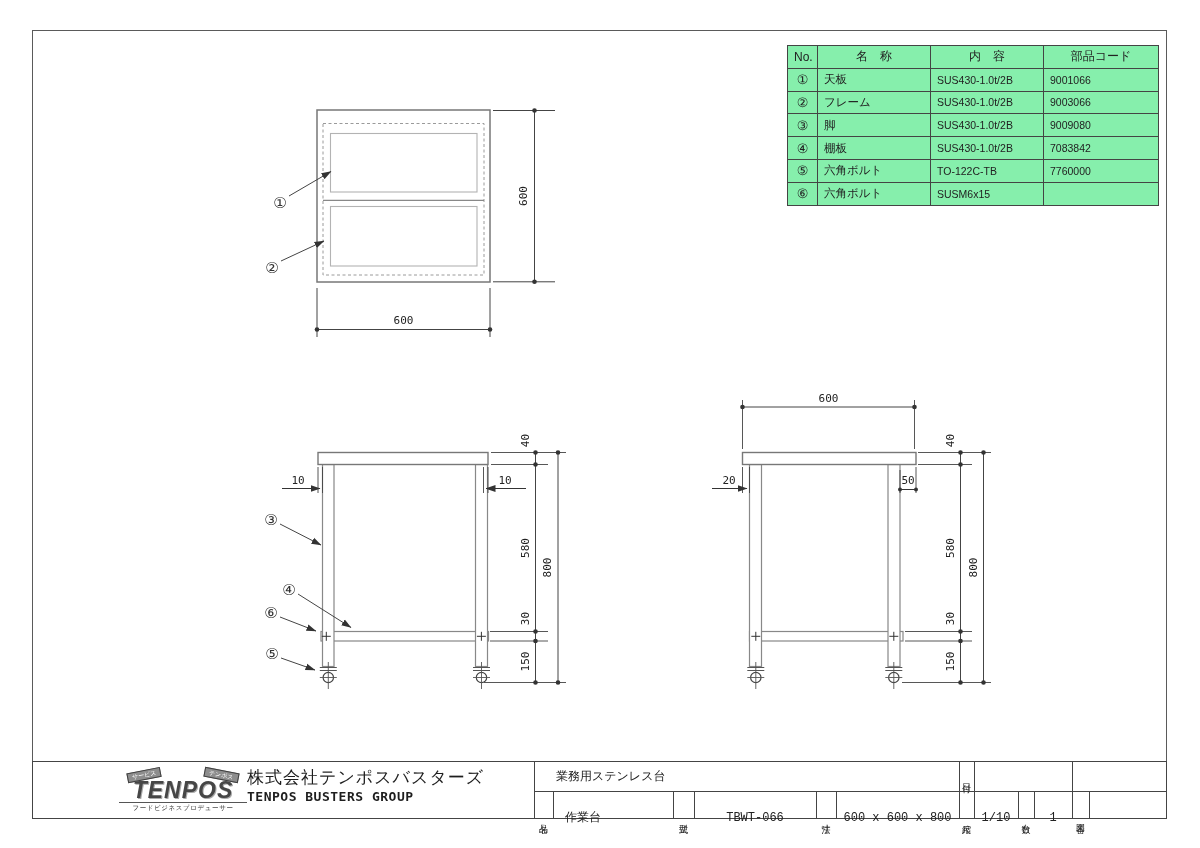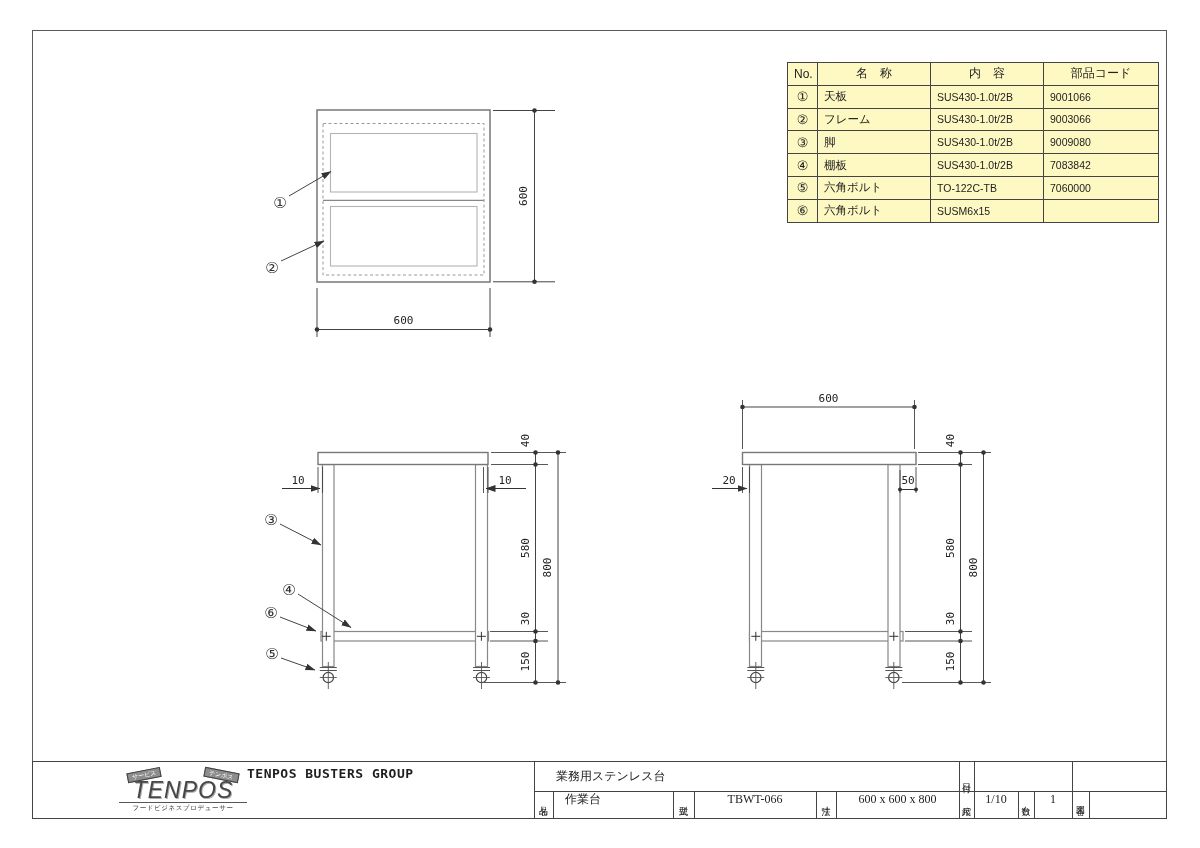--- a/index.html
+++ b/index.html
@@ -5,50 +5,50 @@
   html,body{margin:0;padding:0;background:#fff;}
   .page{position:relative;width:1200px;height:848px;background:#fff;overflow:hidden;
         font-family:"Liberation Sans",sans-serif;color:#222;}
   .sheet-border{position:absolute;left:32px;top:30px;width:1133px;height:787px;
         border:1.5px solid #5a5a5a;}
   svg.drawing{position:absolute;left:0;top:0;}
   svg text{font-family:"DejaVu Sans Mono","Liberation Sans",monospace;font-size:11px;fill:#222;}
   svg text.balloon{font-family:"DejaVu Sans",sans-serif;font-size:15px;fill:#333;}
 
   
-  table.parts{position:absolute;left:787px;top:62px;width:371px;border-collapse:collapse;
-        table-layout:fixed;background:#fef9c3;}
+  table.parts{position:absolute;left:787px;top:45px;width:371px;border-collapse:collapse;
+        table-layout:fixed;background:#86efac;}
   table.parts th,table.parts td{border:1.4px solid #444;height:21.8px;font-size:11.5px;
         padding:0 6px;font-weight:normal;white-space:nowrap;overflow:hidden;}
   table.parts th{text-align:center;font-size:12px;}
   table.parts td.no{text-align:center;font-size:13px;padding:0;}
   table.parts td.mono{font-family:Liberation Sans, sans-serif;font-size:10.5px;}
 
   
   .tblock{position:absolute;left:32px;top:761px;width:1133px;height:56px;
         border:1.5px solid #444;background:#fff;}
   .tblock .vl{position:absolute;top:0;width:1.3px;height:100%;background:#444;}
   .tblock .vl.r2{top:29px;height:27px;}
   .tblock .hl{position:absolute;left:501px;right:0;top:29px;height:1.3px;background:#444;}
   .cell{position:absolute;font-size:12px;display:flex;align-items:center;}
   .cell.c{justify-content:center;}
   .vlab{position:absolute;font-size:9px;line-height:10px;writing-mode:vertical-rl;
         text-orientation:upright;display:flex;align-items:center;justify-content:center;
         letter-spacing:1px;}
-  .row1{top:0;height:29px;} .row2{top:24px;height:27px;text-align:center;}
-  .mono{font-family:Liberation Serif, serif;}
+  .row1{top:0;height:29px;} .row2{top:42px;height:27px;text-align:center;}
+  .mono{font-family:Liberation Mono, monospace;}
 
   
   .logo{position:absolute;left:84px;top:5px;width:132px;text-align:center;}
   .roof{position:relative;height:13px;}
   .banner{position:absolute;top:3px;background:#8d8d8d;color:#fff;font-size:6px;
         line-height:8px;padding:0 4px;border:1px solid #3f3f3f;white-space:nowrap;}
   .banner.bl{left:10px;transform:rotate(-11deg);}
   .banner.br{right:10px;transform:rotate(11deg);}
-  .brand{font-size:23px;line-height:21px;font-weight:normal;font-style:italic;
+  .brand{font-size:23px;line-height:21px;font-weight:bold;font-style:italic;
         color:#464646;letter-spacing:1px;text-shadow:1px 1px 0 #aaa;}
   .tagline{font-size:6.5px;letter-spacing:0.6px;color:#333;border-top:1.2px solid #555;
         margin:1px 2px 0 2px;padding-top:1px;white-space:nowrap;}
   .company{position:absolute;left:214px;top:4px;}
   .company .jp{font-size:17px;letter-spacing:1px;color:#1e1e1e;}
   .company .en{font-size:13px;font-weight:bold;letter-spacing:0.5px;color:#1e1e1e;
         font-family:"DejaVu Sans Mono",monospace;}
 </style>
 </head>
 <body>
@@ -264,21 +264,21 @@
     <tr>
       <td class="no">④</td>
       <td>棚板</td>
       <td class="mono">SUS430-1.0t/2B</td>
       <td class="mono">7083842</td>
     </tr>
     <tr>
       <td class="no">⑤</td>
       <td>六角ボルト</td>
       <td class="mono">TO-122C-TB</td>
-      <td class="mono">7060000</td>
+      <td class="mono">7760000</td>
     </tr>
     <tr>
       <td class="no">⑥</td>
       <td>六角ボルト</td>
       <td class="mono">SUSM6x15</td>
       <td class="mono"></td>
     </tr>
   </tbody>
     </table>
 
@@ -299,20 +299,21 @@
 
     <div class="logo">
       <div class="roof">
         <span class="banner bl">サービス</span>
         <span class="banner br">テンポス</span>
       </div>
       <div class="brand">TENPOS</div>
       <div class="tagline">フードビジネスプロデューサー</div>
     </div>
     <div class="company">
+      <div class="jp">株式会社テンポスバスターズ</div>
       <div class="en">TENPOS BUSTERS GROUP</div>
     </div>
 
     <div class="cell row1" style="left:523px;width:380px">業務用ステンレス台</div>
     <div class="vlab row1" style="left:926px;width:15px">日付</div>
     <div class="cell row1 c" style="left:941px;width:98px"></div>
 
     <div class="vlab row2" style="left:501px;width:19px">品名</div>
     <div class="cell row2" style="left:532px;width:105px">作業台</div>
     <div class="vlab row2" style="left:640px;width:21px">型式</div>

